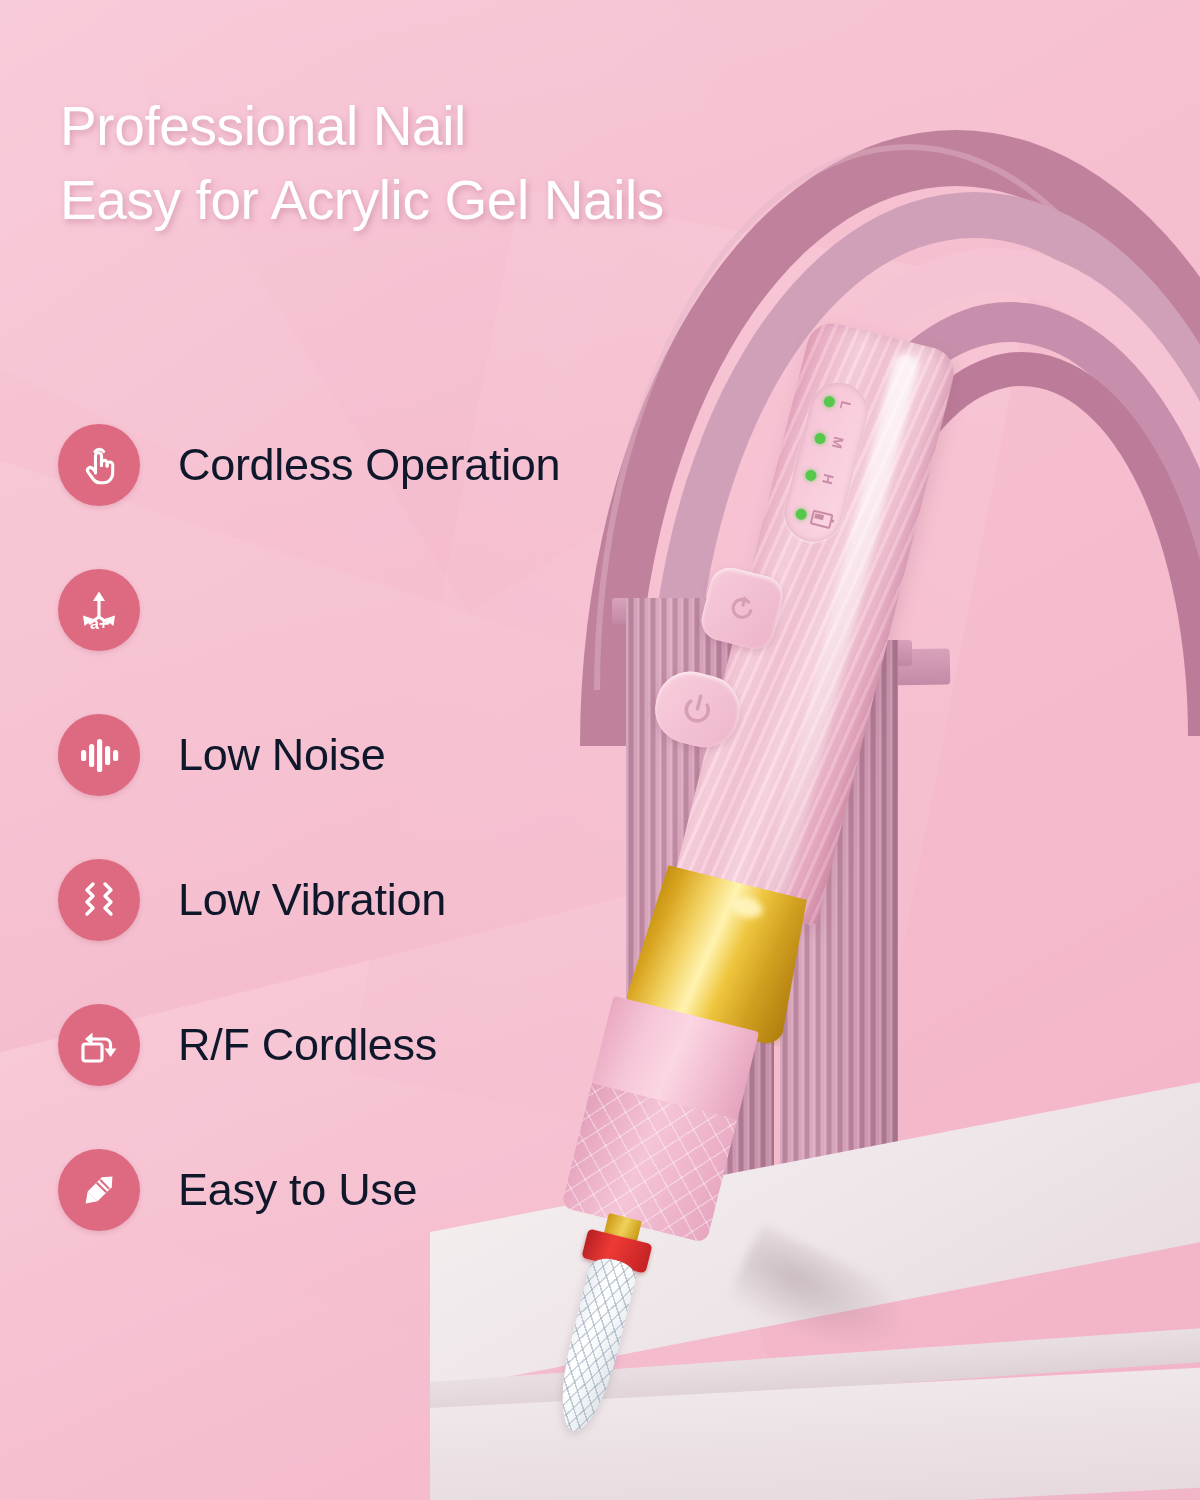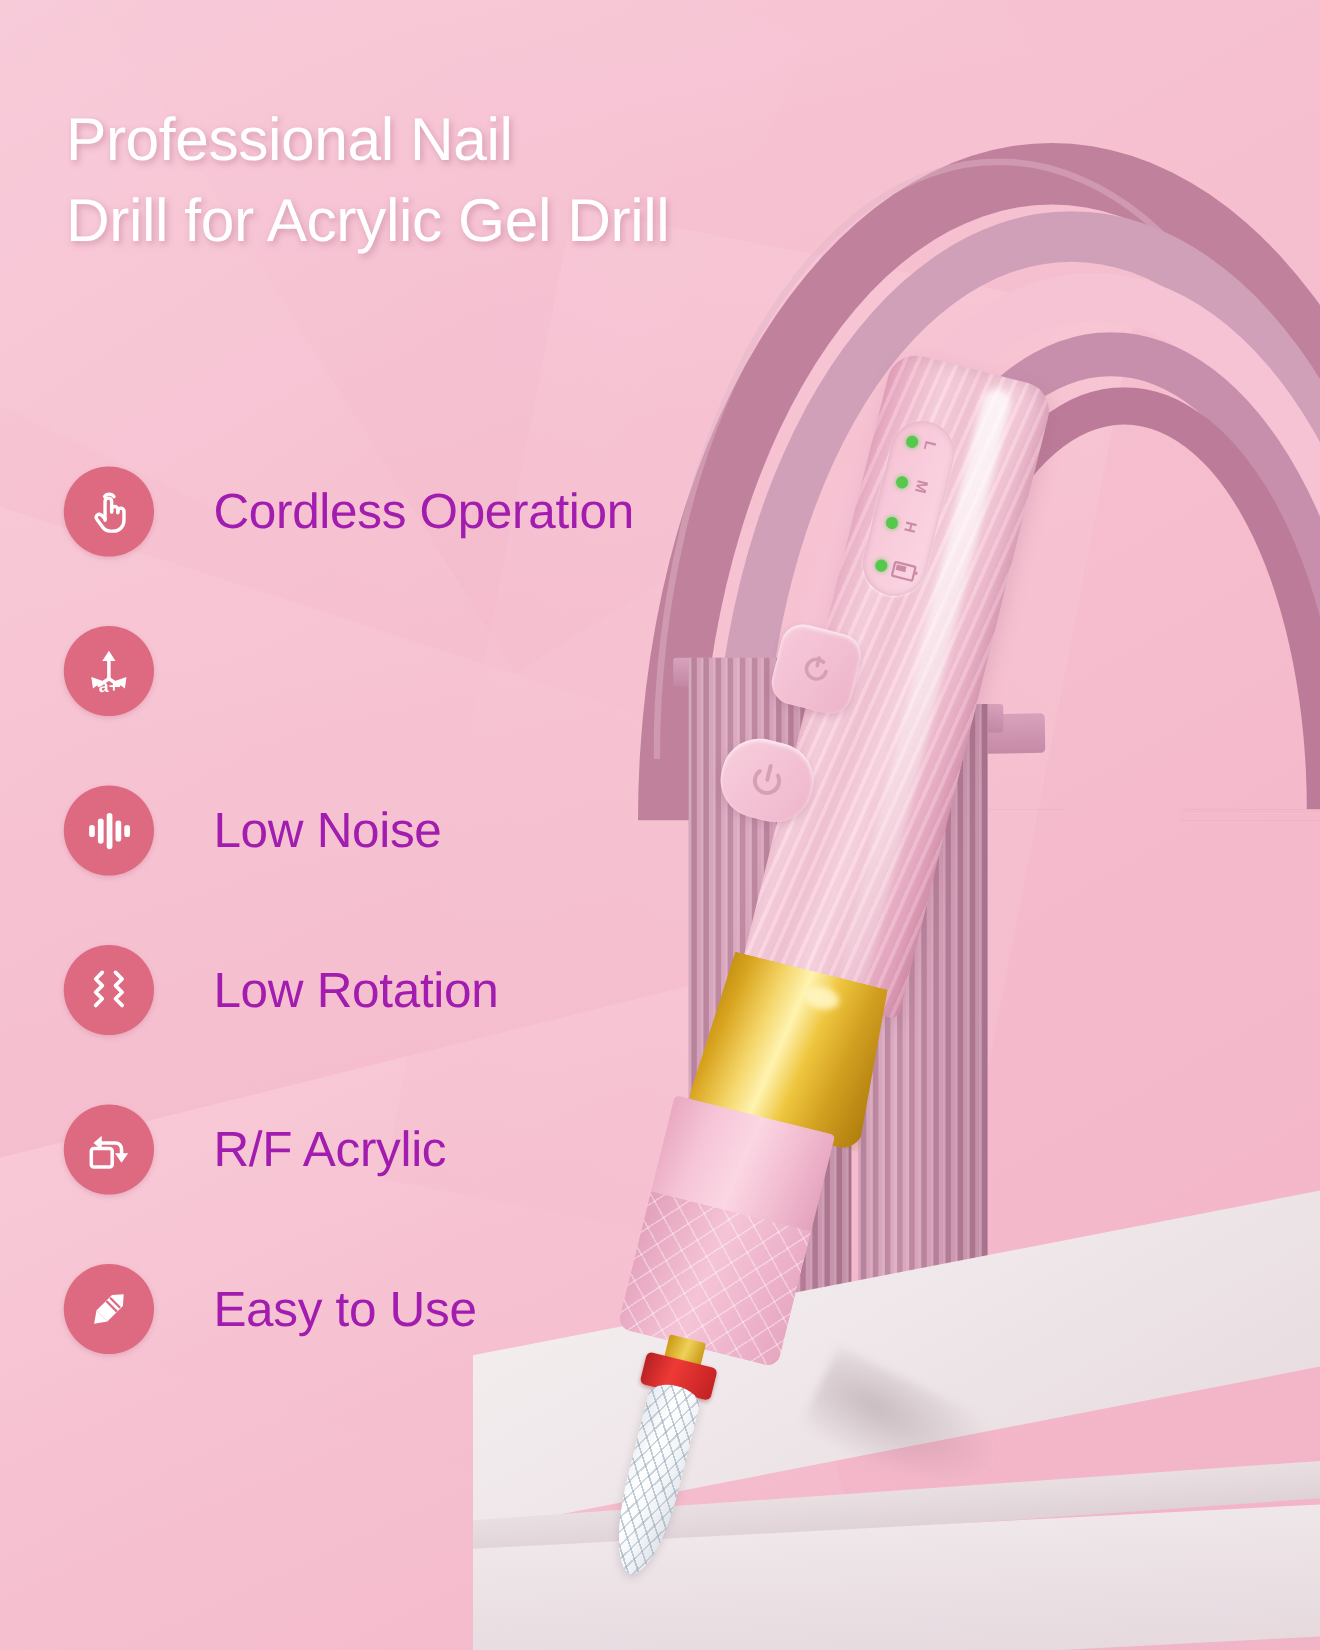--- a/index.html
+++ b/index.html
@@ -74,21 +74,21 @@
     letter-spacing:-0.4px;text-shadow:2px 3px 6px rgba(190,120,145,.55);}
   .headline .l2{display:block;}
 
   
   .features{position:absolute;left:58px;top:392px;width:790px;}
   .feature{display:flex;align-items:center;height:145px;}
   .ficon{width:82px;height:82px;border-radius:50%;
     background:#DD6A80;display:flex;align-items:center;justify-content:center;flex:0 0 auto;
     box-shadow:0 2px 5px rgba(180,90,115,.25);}
   .ficon svg{display:block;}
-  .flabel{margin-left:54px;font-size:45px;color:#a21caf;white-space:nowrap;letter-spacing:-0.3px;}
+  .flabel{margin-left:38px;font-size:45px;color:#0f172a;white-space:nowrap;letter-spacing:-0.3px;}
 
   
   .device{position:absolute;left:700px;top:330px;width:300px;height:980px;
     transform:rotate(14deg);transform-origin:50% 10%;}
   .body-main{position:absolute;left:88px;top:0;width:150px;height:590px;
     border-radius:26px 26px 8px 8px;
     background:linear-gradient(95deg,
       #E7A2BC 0%, #F2B9CE 10%, #FBD3E0 26%, #F6C6D7 40%,
       #FCD8E4 54%, #F3BFD2 72%, #E9A9C2 88%, #DE97B2 100%);
     box-shadow:inset -6px 0 14px rgba(180,110,140,.28), 4px 6px 16px rgba(170,110,135,.22);}
@@ -232,21 +232,21 @@
     <div class="gold-spec"></div>
     <div class="chuck"></div>
     <div class="knurl"></div>
     <div class="shank"></div>
     <div class="collar"></div>
     <div class="bit"></div>
   </div>
 
   <div class="headline">
     <span>Professional Nail</span>
-    <span class="l2">Drill for Acrylic Gel Drill</span>
+    <span class="l2">Easy for Acrylic Gel Nails</span>
   </div>
 
   <div class="features">
 
     <div class="feature">
       <div class="ficon">
         <svg width="46" height="46" viewBox="0 0 46 46">
           <g fill="none" stroke="#FFFFFF" stroke-width="3.1" stroke-linecap="round" stroke-linejoin="round">
             <path d="M19 9.5a5.2 5.2 0 0 1 8.6 0"></path>
             <path d="M19.5 31V13.8a3 3 0 0 1 6 0v9.4"></path>
@@ -291,33 +291,33 @@
 
     <div class="feature">
       <div class="ficon">
         <svg width="46" height="46" viewBox="0 0 46 46">
           <g fill="none" stroke="#FFFFFF" stroke-width="3.4" stroke-linecap="round" stroke-linejoin="round">
             <polyline points="17,7 11,13 17,19 11,25 17,31 11,37"></polyline>
             <polyline points="29,7 35,13 29,19 35,25 29,31 35,37"></polyline>
           </g>
         </svg>
       </div>
-      <div class="flabel">Low Rotation</div>
+      <div class="flabel">Low Vibration</div>
     </div>
 
     <div class="feature">
       <div class="ficon">
         <svg width="46" height="46" viewBox="0 0 46 46">
           <rect x="7" y="22" width="19" height="17" rx="2.4" fill="none" stroke="#FFFFFF" stroke-width="3.2"></rect>
           <path d="M15 17h14a5.5 5.5 0 0 1 5.5 5.5v6" fill="none" stroke="#FFFFFF" stroke-width="3.2" stroke-linecap="round"></path>
           <polygon points="16.5,10.5 16.5,23.5 9,17" fill="#FFFFFF"></polygon>
           <polygon points="28.5,26.5 40.5,26.5 34.5,35" fill="#FFFFFF"></polygon>
         </svg>
       </div>
-      <div class="flabel">R/F Acrylic</div>
+      <div class="flabel">R/F Cordless</div>
     </div>
 
     <div class="feature">
       <div class="ficon">
         <svg width="46" height="46" viewBox="0 0 46 46">
           <g transform="rotate(45 23 23)">
             <polygon points="23,4 30,12 30,32 16,32 16,12" fill="#FFFFFF"></polygon>
             <polygon points="16,32 30,32 23,42" fill="#FFFFFF"></polygon>
             <g stroke="#DD6A80" stroke-width="2.1">
               <line x1="16.6" y1="15" x2="29.4" y2="15"></line>

